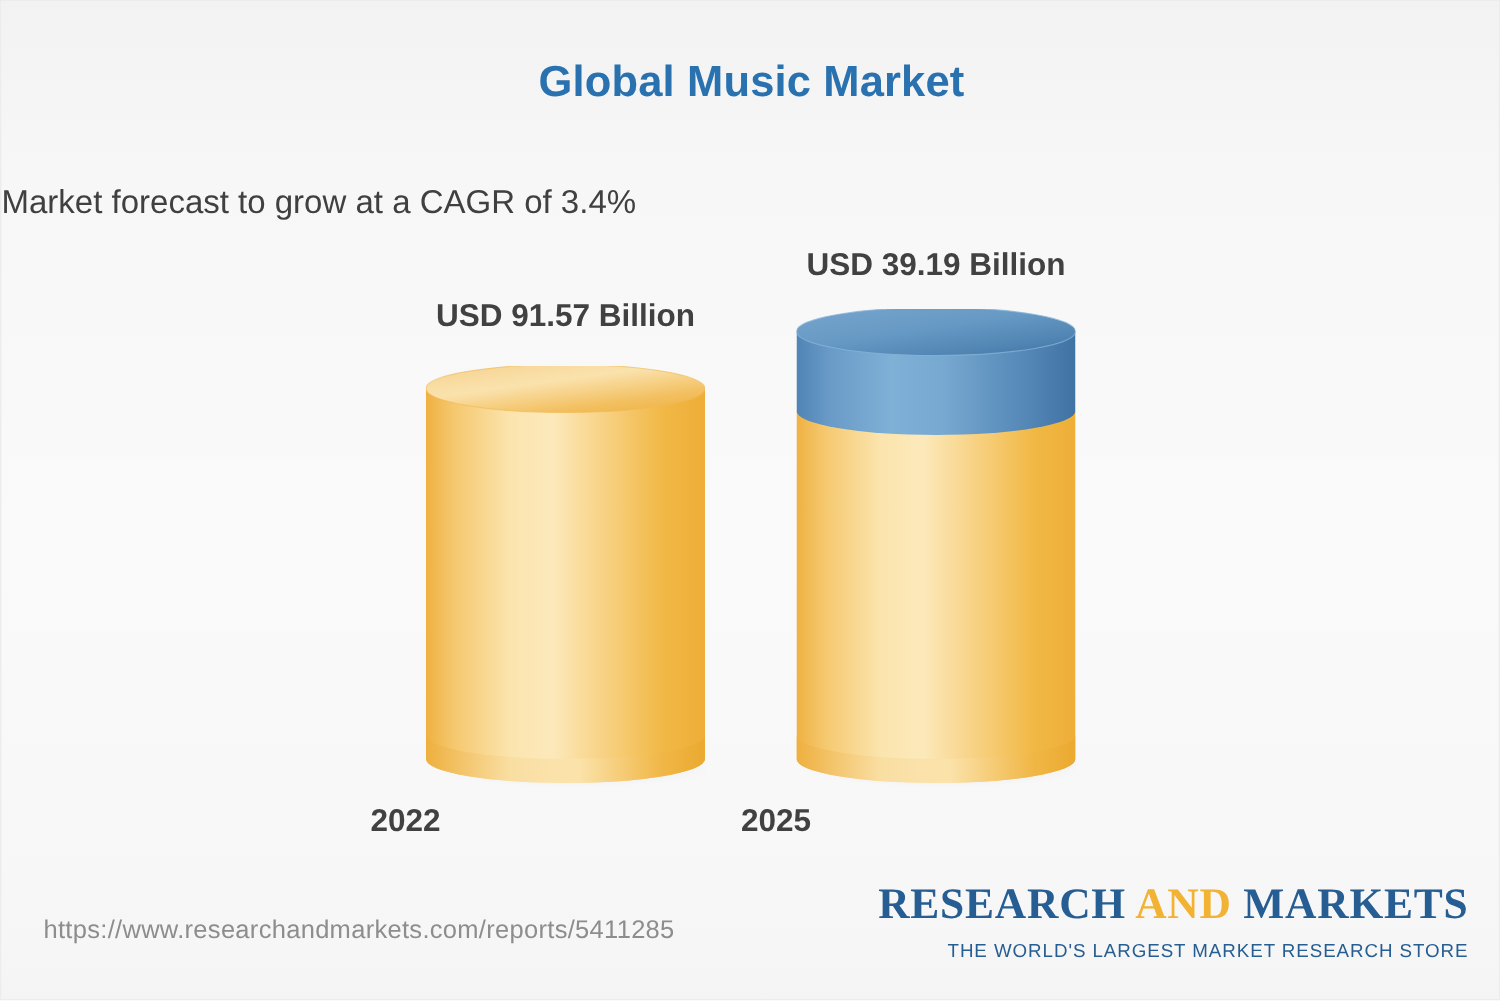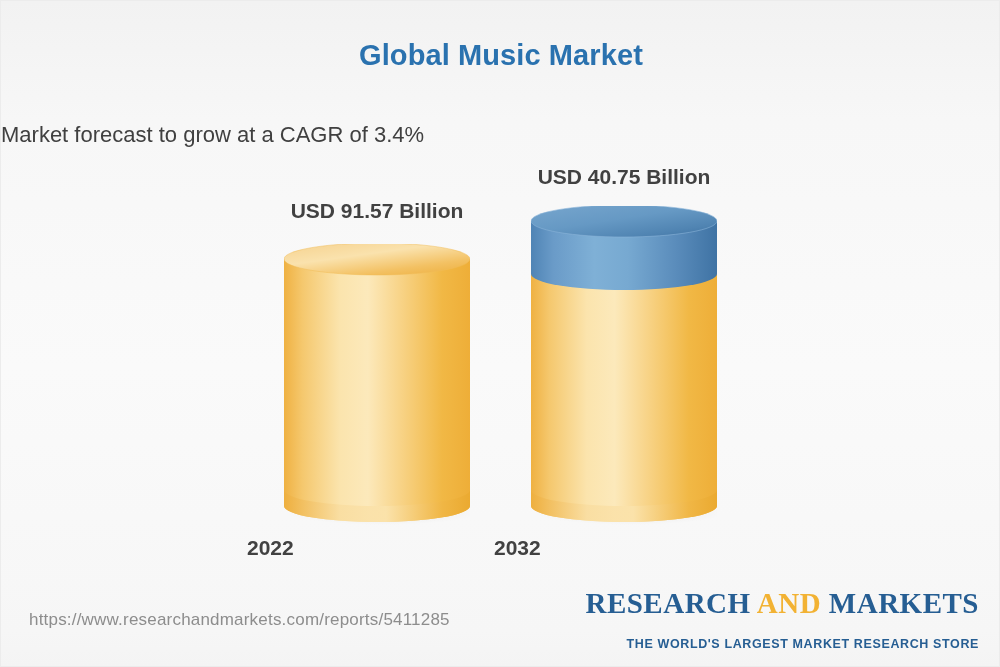--- a/index.html
+++ b/index.html
@@ -117,24 +117,24 @@
     font-weight: bold;
     color: #265e93;
     letter-spacing: 0.5px;
     line-height: 1.05;
     white-space: nowrap;
     font-family: Liberation Serif, serif;
   }
   .logo-and { color: #f2b233; }
   .logo-tag {
     font-size: 12.5px;
-    font-weight: bold;
+    font-weight: normal;
     color: #265e93;
     letter-spacing: 0.62px;
-    margin-top: 19px;
+    margin-top: 9px;
     white-space: nowrap;
   }
 </style>
 </head>
 <body>
 
 <div id="infographic">
 
   <div class="chart-title">Global Music Market</div>
   <div class="chart-subtitle">Market forecast to grow at a CAGR of 3.4%</div>
@@ -184,21 +184,21 @@
 
           <ellipse cx="93" cy="15" rx="93" ry="16" fill="url(#goldTop0)"></ellipse>
           <ellipse cx="93" cy="15" rx="93" ry="16" fill="none" stroke="#f0bb55" stroke-width="0.7" opacity="0.7"></ellipse>
         </svg>
       </div>
 
       <div class="cat-label">2022</div>
     </div>
 
     <div class="bar-group g1">
-      <div class="value-label">USD 40.75 Billion</div>
+      <div class="value-label">USD 39.19 Billion</div>
 
       <div class="cyl-wrap">
         <svg class="cyl-svg" viewBox="0 0 186 320" width="186" height="320" preserveAspectRatio="none">
           <defs>
             <linearGradient id="goldBody1" x1="0" y1="0" x2="1" y2="0">
               <stop offset="0" stop-color="#efb142"></stop>
               <stop offset="0.10" stop-color="#f5c86e"></stop>
               <stop offset="0.30" stop-color="#fbe4ad"></stop>
               <stop offset="0.45" stop-color="#fce9bb"></stop>
               <stop offset="0.62" stop-color="#f8d489"></stop>
@@ -238,21 +238,21 @@
           <path d="M 0 68 L 0 300 A 93 16 0 0 0 186 300 L 186 68 Z" fill="url(#goldBody1)"></path>
           <path d="M 0 284 L 0 300 A 93 16 0 0 0 186 300 L 186 284 A 93 16 0 0 1 0 284 Z" fill="url(#goldFoot1)" opacity="0.85"></path>
 
           <path d="M 0 15 L 0 68 A 93 16 0 0 0 186 68 L 186 15 Z" fill="url(#blueBody1)"></path>
 
           <ellipse cx="93" cy="15" rx="93" ry="16" fill="url(#blueTop1)"></ellipse>
           <ellipse cx="93" cy="15" rx="93" ry="16" fill="none" stroke="#8ab4d8" stroke-width="0.8" opacity="0.75"></ellipse>
         </svg>
       </div>
 
-      <div class="cat-label">2032</div>
+      <div class="cat-label">2025</div>
     </div>
 
   </div>
 
   <div class="footer">
     <div class="footer-url">https://www.researchandmarkets.com/reports/5411285</div>
     <div class="logo">
       <div class="logo-main"><span>RESEARCH</span> <span class="logo-and">AND</span> <span>MARKETS</span></div>
       <div class="logo-tag">THE WORLD'S LARGEST MARKET RESEARCH STORE</div>
     </div>

